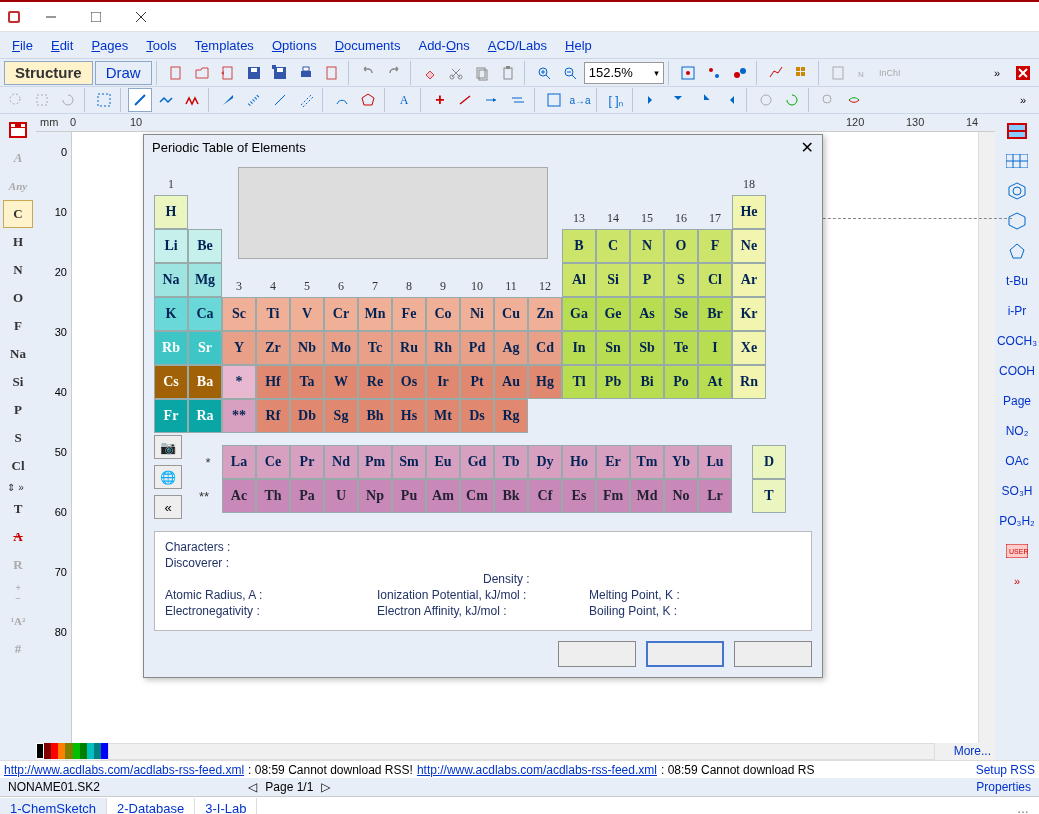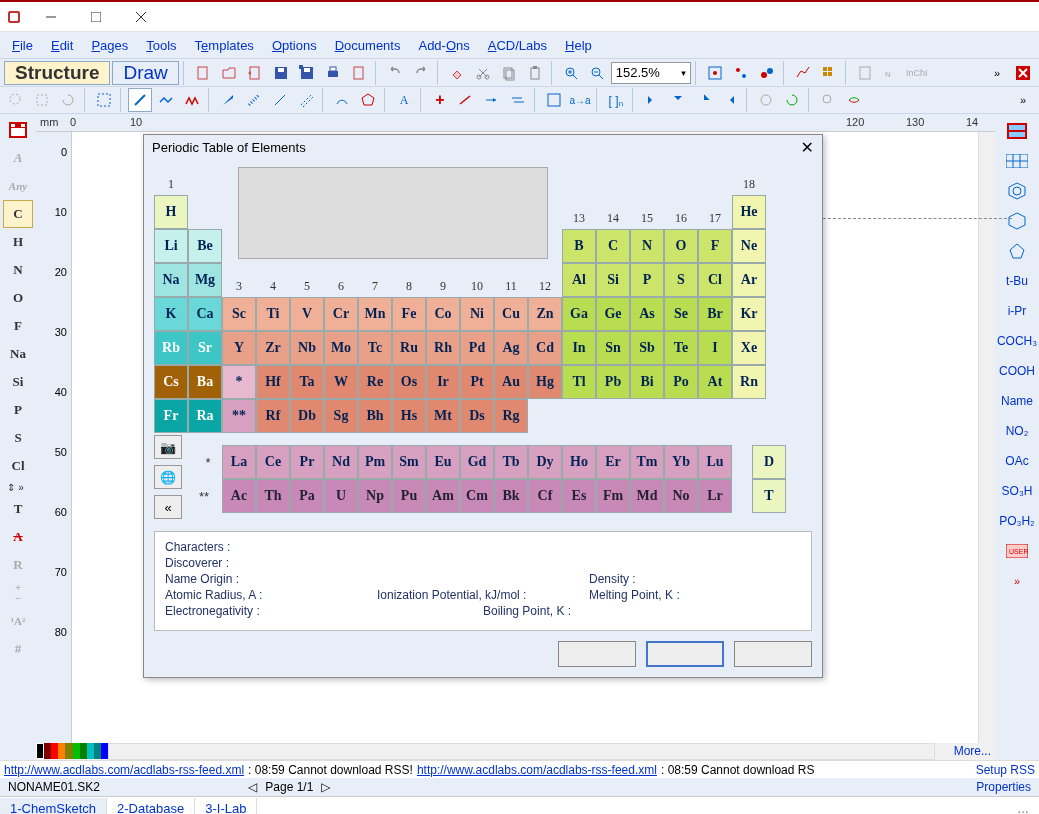--- a/index.html
+++ b/index.html
@@ -19,21 +19,21 @@
 .menubar { height: 26px; background: #e8eef7; display: flex; align-items: center; padding: 0 4px; gap: 2px; }
 .menubar .item { padding: 2px 8px; color: #0033cc; font-size: 13px; }
 .menubar .item u { text-decoration: underline; }
 
 
 .toolbar { height: 28px; background: #e8eef7; display: flex; align-items: center; padding: 0 4px; gap: 2px; border-top: 1px solid #cbd6e8; }
 .toolbar2 { border-bottom: 1px solid #cbd6e8; }
 .tb-btn { width: 24px; height: 24px; display: flex; align-items: center; justify-content: center; border: 1px solid transparent; }
 .tb-btn.active { background: #fff; border: 1px solid #8ea8c8; }
 .tb-sep { width: 4px; height: 24px; border-left: 1px solid #b8c8dd; margin: 0 2px; }
-.mode-btn { padding: 3px 10px; border: 1px solid #8ea8c8; font-size: 19px; color: #0033cc; height: 24px; display: flex; align-items: center; }
+.mode-btn { padding: 3px 10px; border: 1px solid #8ea8c8; font-size: 15px; color: #0033cc; height: 24px; display: flex; align-items: center; }
 .mode-btn.active { background: #fff3cc; font-weight: bold; color: #333; }
 .zoom-combo { width: 80px; height: 22px; border: 1px solid #999; background: #fff; font-size: 13px; padding: 0 4px; display: flex; align-items: center; justify-content: space-between; }
 
 
 .workspace { display: flex; height: 646px; background: #e8eef7; position: relative; }
 
 
 .left-palette { width: 36px; background: #e8eef7; display: flex; flex-direction: column; align-items: center; gap: 0; padding-top: 2px; }
 .left-palette .pal-btn { width: 30px; height: 28px; display: flex; align-items: center; justify-content: center; font-size: 13px; color: #333; font-family: "Times New Roman", serif; border: 1px solid transparent; font-weight: bold; }
 .left-palette .pal-btn.sel { background: #fff3cc; border: 1px solid #c8a850; }
@@ -600,21 +600,21 @@
       </div>
     <div class="rp-btn">
         <svg width="18" height="18">
           <polygon points="9,2 16,8 13,16 5,16 2,8" fill="none" stroke="#06c"></polygon>
         </svg>
       </div>
     <div class="rp-btn rp-txt">t-Bu</div>
     <div class="rp-btn rp-txt">i-Pr</div>
     <div class="rp-btn rp-txt">COCH₃</div>
     <div class="rp-btn rp-txt">COOH</div>
-    <div class="rp-btn rp-txt">Name</div>
+    <div class="rp-btn rp-txt">Page</div>
     <div class="rp-btn rp-txt">NO₂</div>
     <div class="rp-btn rp-txt">OAc</div>
     <div class="rp-btn rp-txt">SO₃H</div>
     <div class="rp-btn rp-txt">PO₃H₂</div>
     <div class="rp-btn">
         <svg width="22" height="14">
           <rect width="22" height="14" fill="#fcc" stroke="#c00"></rect>
           <text x="3" y="10" font-size="7" fill="#c00">USER</text>
         </svg>
       </div>
@@ -806,23 +806,20 @@
       <div class="pt-cell c-violet" style="left:510px;top:312px">No</div>
       <div class="pt-cell c-violet" style="left:544px;top:312px">Lr</div>
       <div class="pt-cell c-green1" style="left:598px;top:312px">T</div>
     </div>
 
     <div style="height:70px"></div>
     <div class="dlg-info">
       <div class="line">Characters :</div>
       <div class="line">Discoverer :</div>
       <div class="row">
-        <div class="col">
-            <div class="line">Name Origin :</div>
-          </div>
         <div class="col"></div>
         <div class="col">
             <div class="line">Density :</div>
           </div>
       </div>
       <div class="row">
         <div class="col">
             <div class="line">Atomic Radius, A :</div>
           </div>
         <div class="col">
@@ -830,20 +827,23 @@
           </div>
         <div class="col">
             <div class="line">Melting Point, K :</div>
           </div>
       </div>
       <div class="row">
         <div class="col">
             <div class="line">Electronegativity :</div>
           </div>
         <div class="col">
+            <div class="line">Electron Affinity, kJ/mol :</div>
+          </div>
+        <div class="col">
             <div class="line">Boiling Point, K :</div>
           </div>
       </div>
     </div>
 
     <div class="dlg-buttons">
       <div class="dlg-btn"></div>
       <div class="dlg-btn primary"></div>
       <div class="dlg-btn"></div>
     </div>

